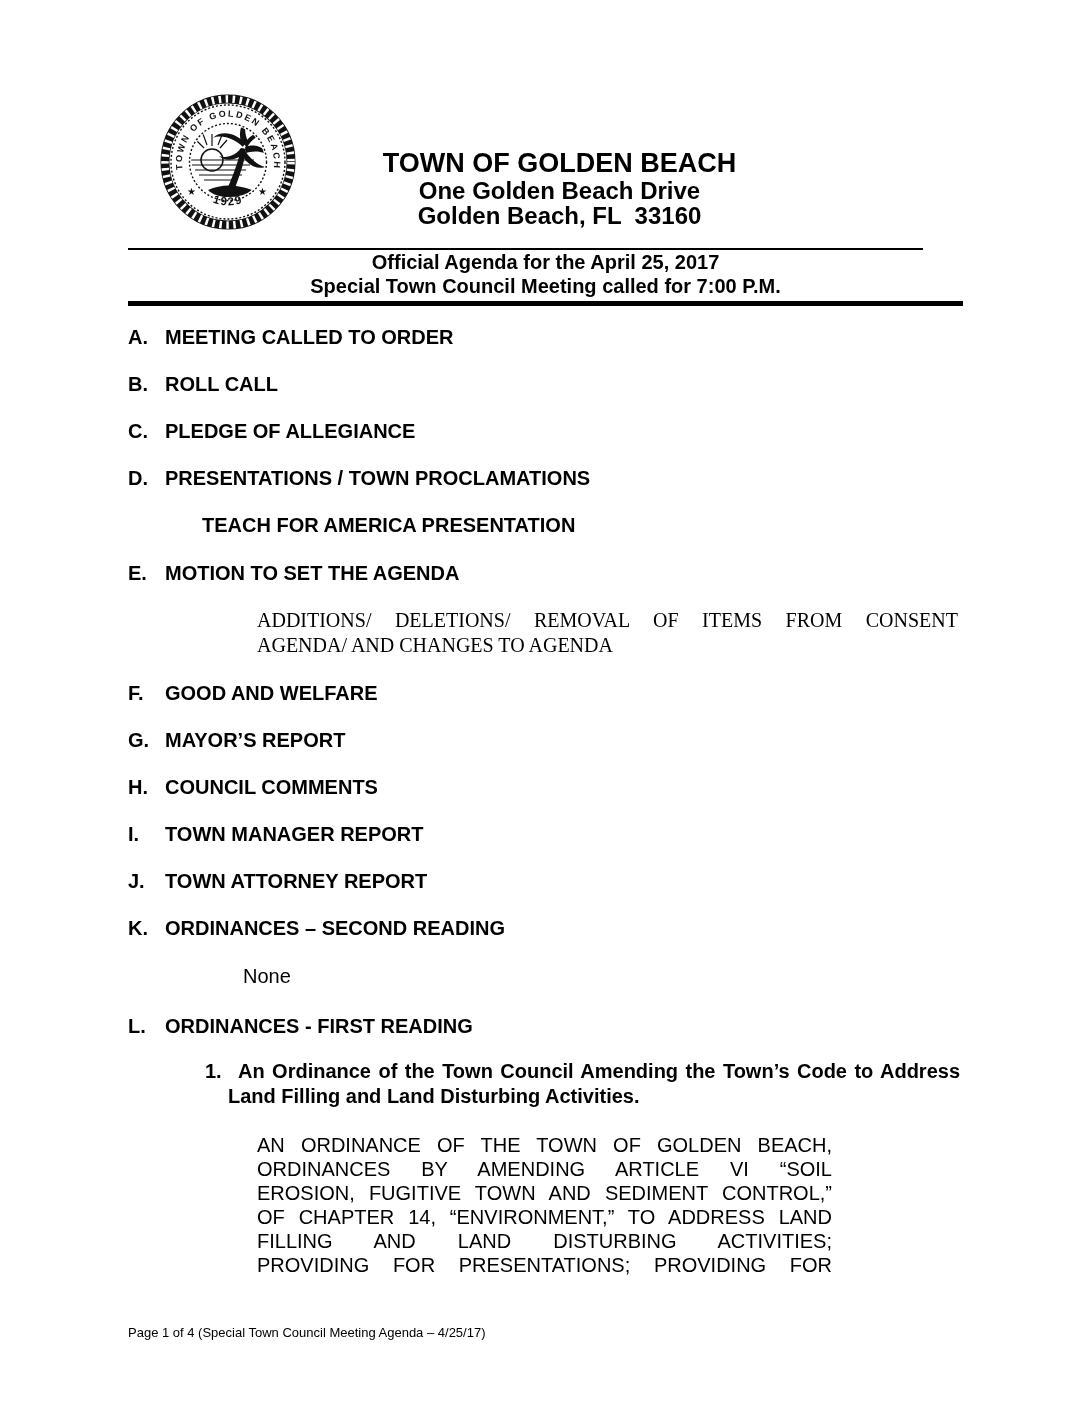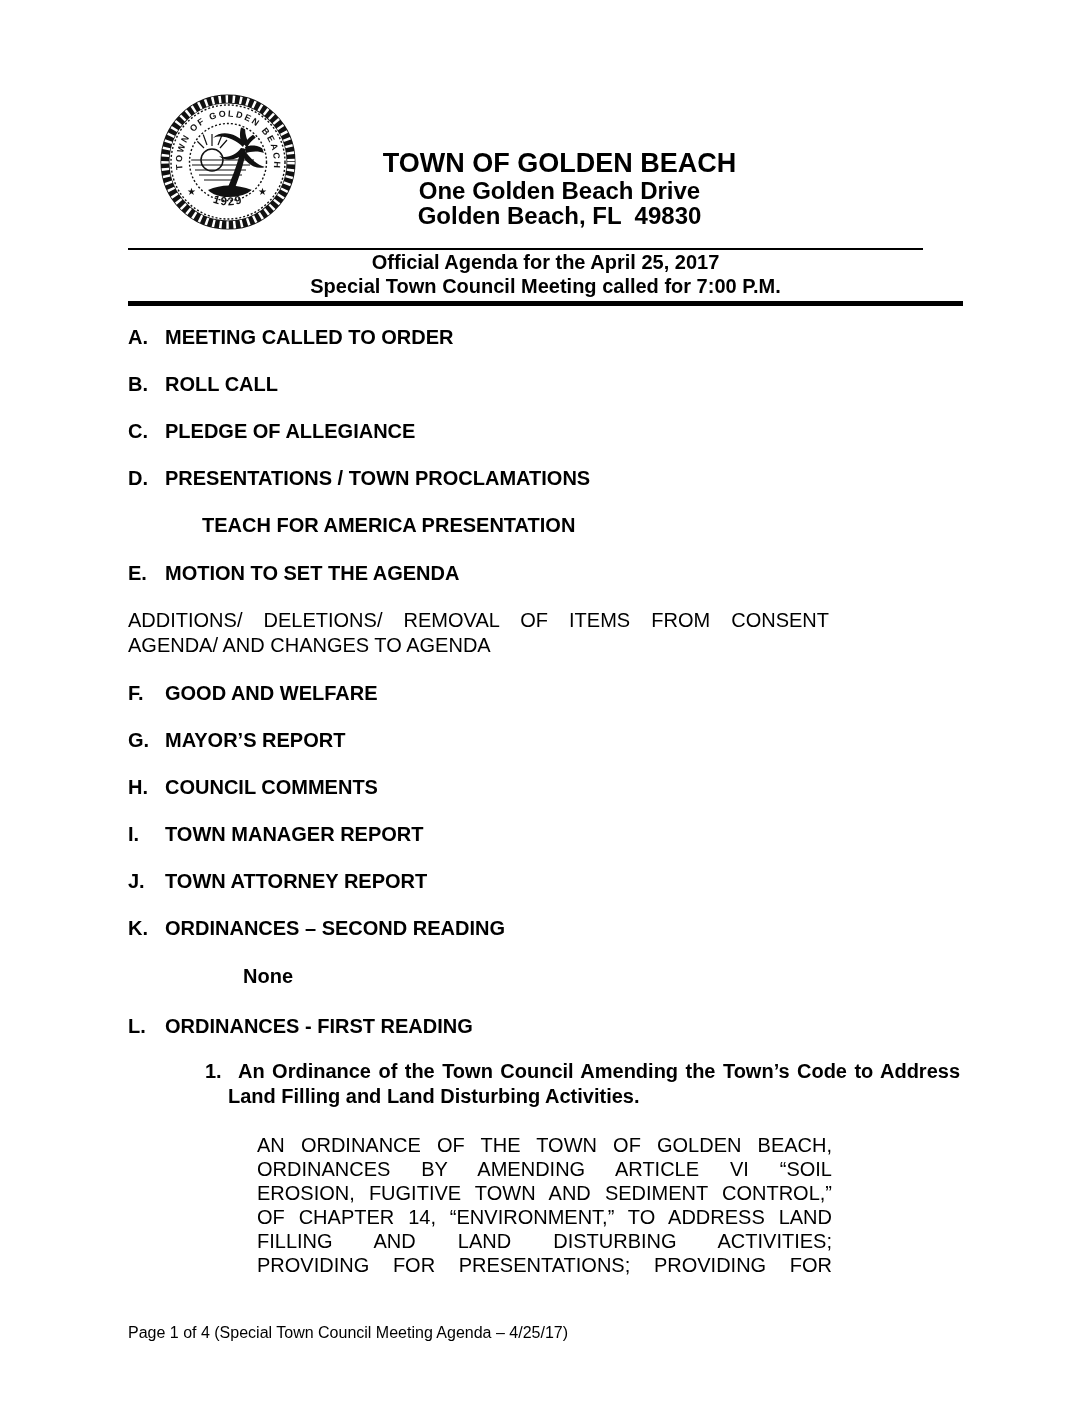--- a/index.html
+++ b/index.html
@@ -22,33 +22,33 @@
   .agenda-head { text-align:center; font-weight:bold; font-size:20px; line-height:24px; }
   .rule-thick { margin-top:3px; width:835px; border-top:5px solid #000; }
 
   .row { margin-top:22px; font-size:20px; line-height:25px; }
   .mt19 { margin-top:19px; } .mt20 { margin-top:20px; } .mt23 { margin-top:23px; } .mt25 { margin-top:25px; }
 
   .item { display:flex; font-weight:bold; }
   .letter { width:37px; flex:none; }
 
   .subnote   { margin-left:74px; font-weight:bold; }
-  .subnote-k { margin-left:115px; font-weight:bold; }
-  .subblock  { width:701px; font-weight:normal; }
+  .subnote-k { margin-left:115px; font-weight:normal; }
+  .subblock  { margin-left:129px; width:701px; font-weight:normal;font-family:Liberation Serif, serif; }
 
   .jline { text-align:justify; text-align-last:justify; -moz-text-align-last:justify; text-justify:inter-word; }
 
   .first-item { display:flex; margin-left:77px; }
   .first-num  { width:23px; flex:none; font-weight:bold; }
   .first-text { width:732px;font-weight:bold; }
   .first-text .l1 { padding-left:10px; }
 
   .ordinance { margin-left:129px; width:575px; font-size:20px; line-height:24px; margin-top:24px; }
 
-  .footer { position:absolute; left:128px; top:1323px; font-size:16px; line-height:19px; }
+  .footer { position:absolute; left:128px; top:1323px; font-size:13px; line-height:19px; }
 </style>
 </head>
 <body>
 
 <div class="page">
 
   <svg class="seal" viewBox="0 0 140 140" aria-hidden="true">
     <defs>
       <path id="arcTop" d="M 27,87 A 46,46 0 1 1 113,87" fill="none"></path>
       <path id="arcBot" d="M 30,86 A 43,43 0 0 0 110,86" fill="none"></path>
@@ -83,21 +83,21 @@
         <path d="M50,98 Q70,89 94,98 Q85,106 66,105 Q54,103 50,98 Z"></path>
       </g>
     </g>
   </svg>
 
   <div class="content">
 
     <div class="header-text">
       <div class="header-title">TOWN OF GOLDEN BEACH</div>
       <div class="header-addr">One Golden Beach Drive</div>
-      <div class="header-addr">Golden Beach, FL  49830</div>
+      <div class="header-addr">Golden Beach, FL  33160</div>
     </div>
 
     <div class="rule-thin"></div>
 
     <div class="agenda-head">
       <div>Official Agenda for the April 25, 2017</div>
       <div>Special Town Council Meeting called for 7:00 P.M.</div>
     </div>
 
     <div class="rule-thick"></div>

